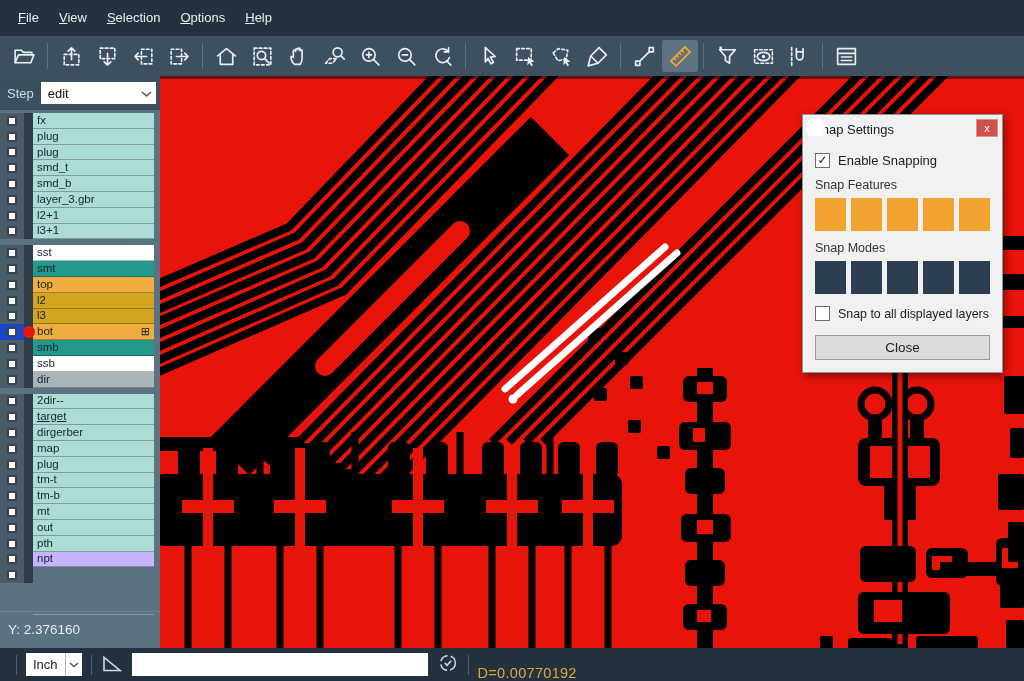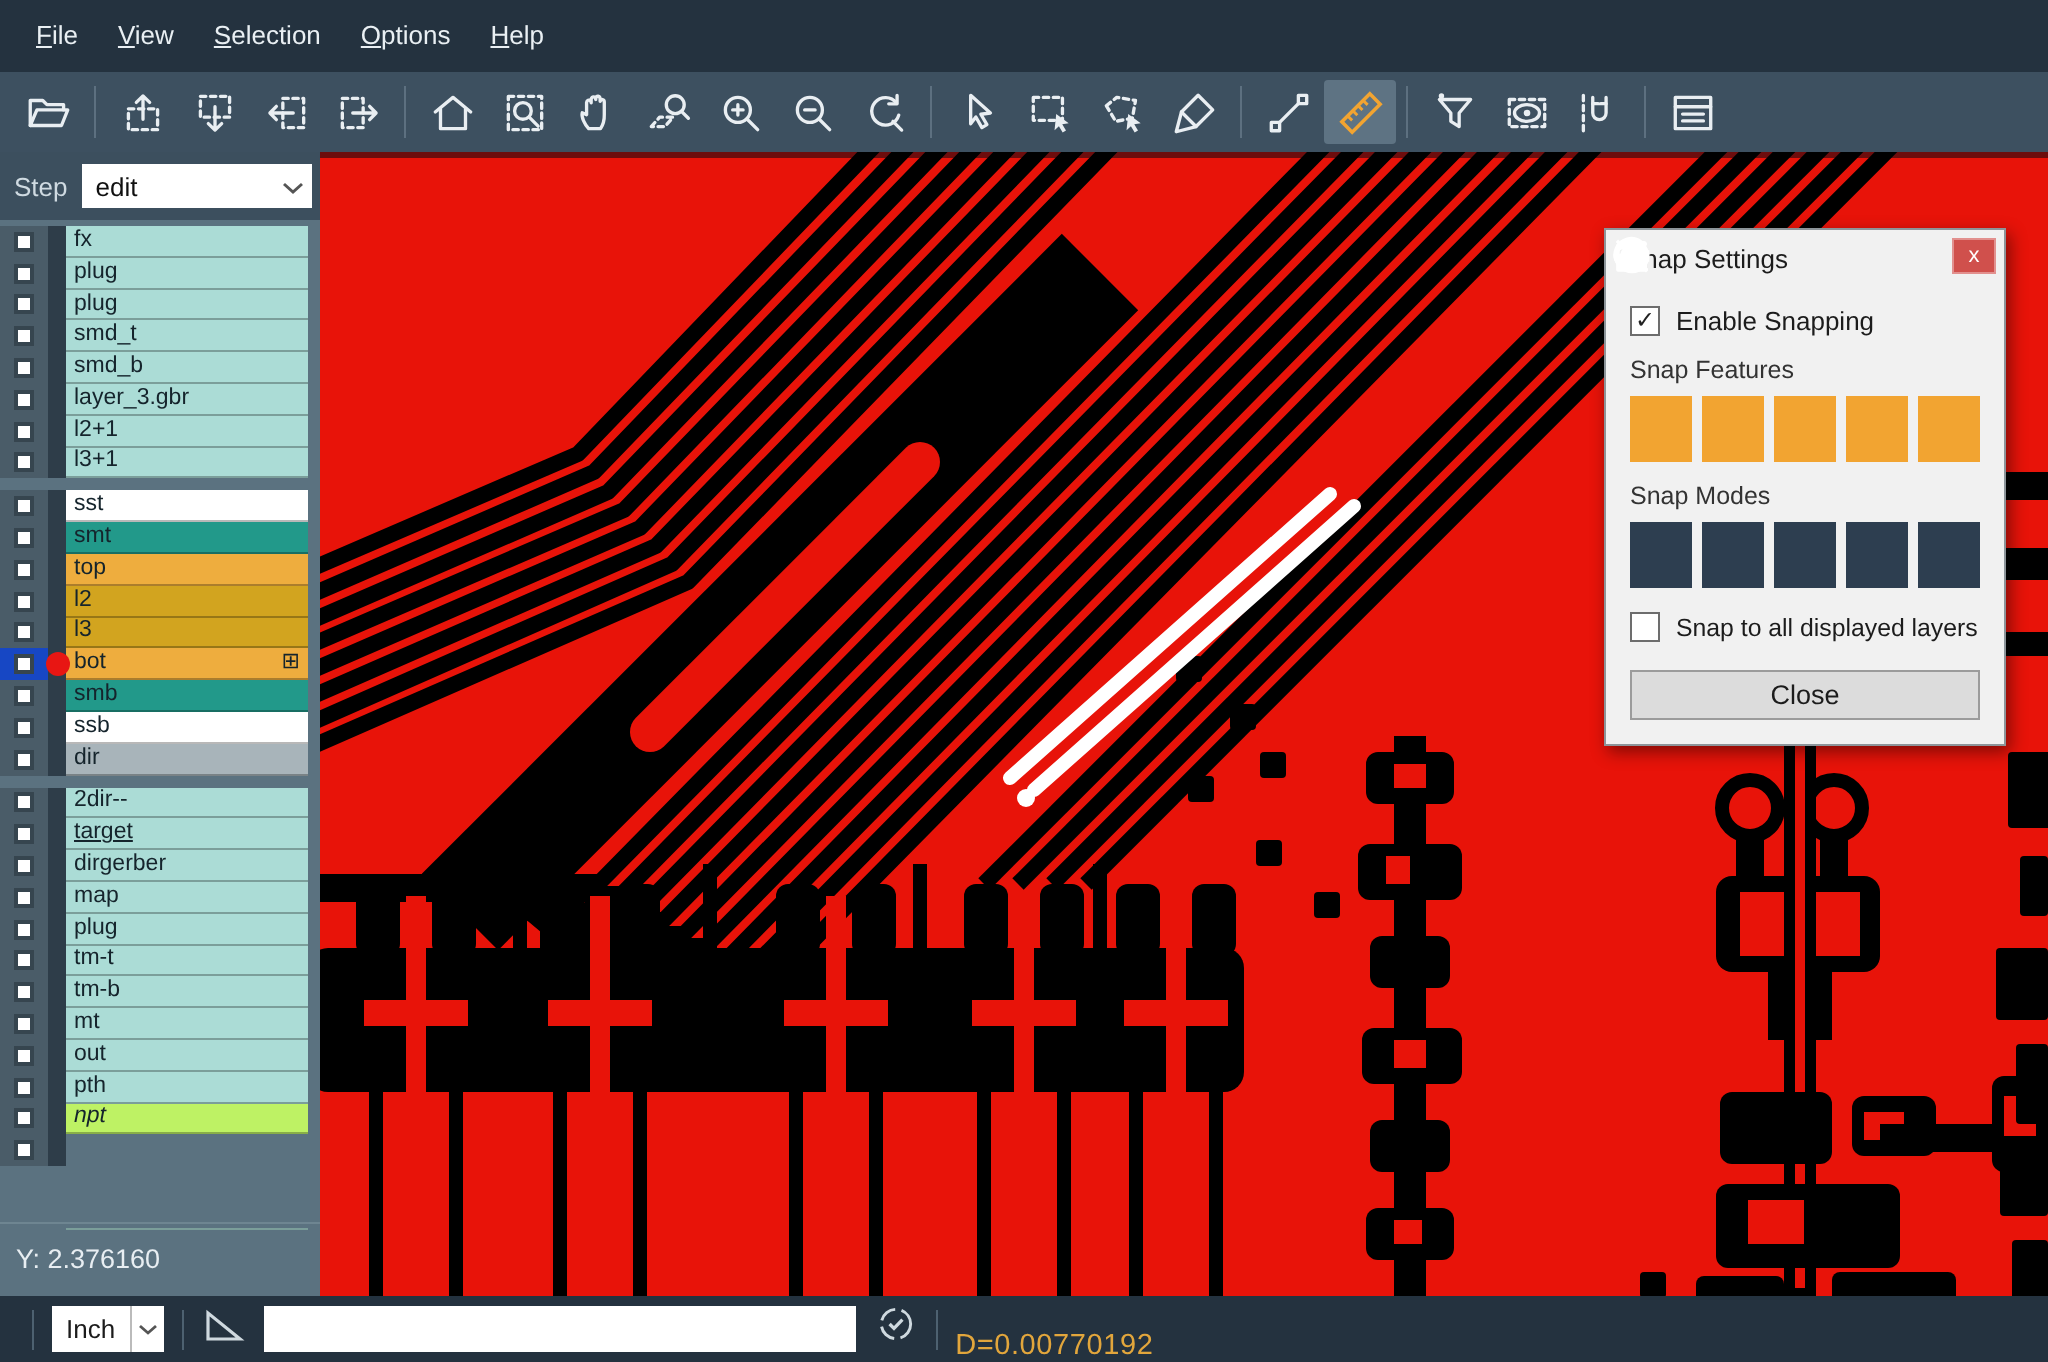--- a/index.html
+++ b/index.html
@@ -529,21 +529,21 @@
             <div class="strip"></div>
             <div class="lbl" style="background: rgb(171, 220, 214);">
               <span>pth</span>
             </div>
           </div>
           <div class="layer-row">
             <div class="cb-cell">
               <div class="cb"></div>
             </div>
             <div class="strip"></div>
-            <div class="lbl" style="background: #bef264; font-style: italic;">
+            <div class="lbl" style="background: #c4b5fd;">
               <span>npt</span>
             </div>
           </div>
           <div class="layer-row">
             <div class="cb-cell">
               <div class="cb"></div>
             </div>
             <div class="strip"></div>
             <div class="lbl" style="background: rgb(171, 220, 214); margin-top: 47px;">
               <span>via</span>

